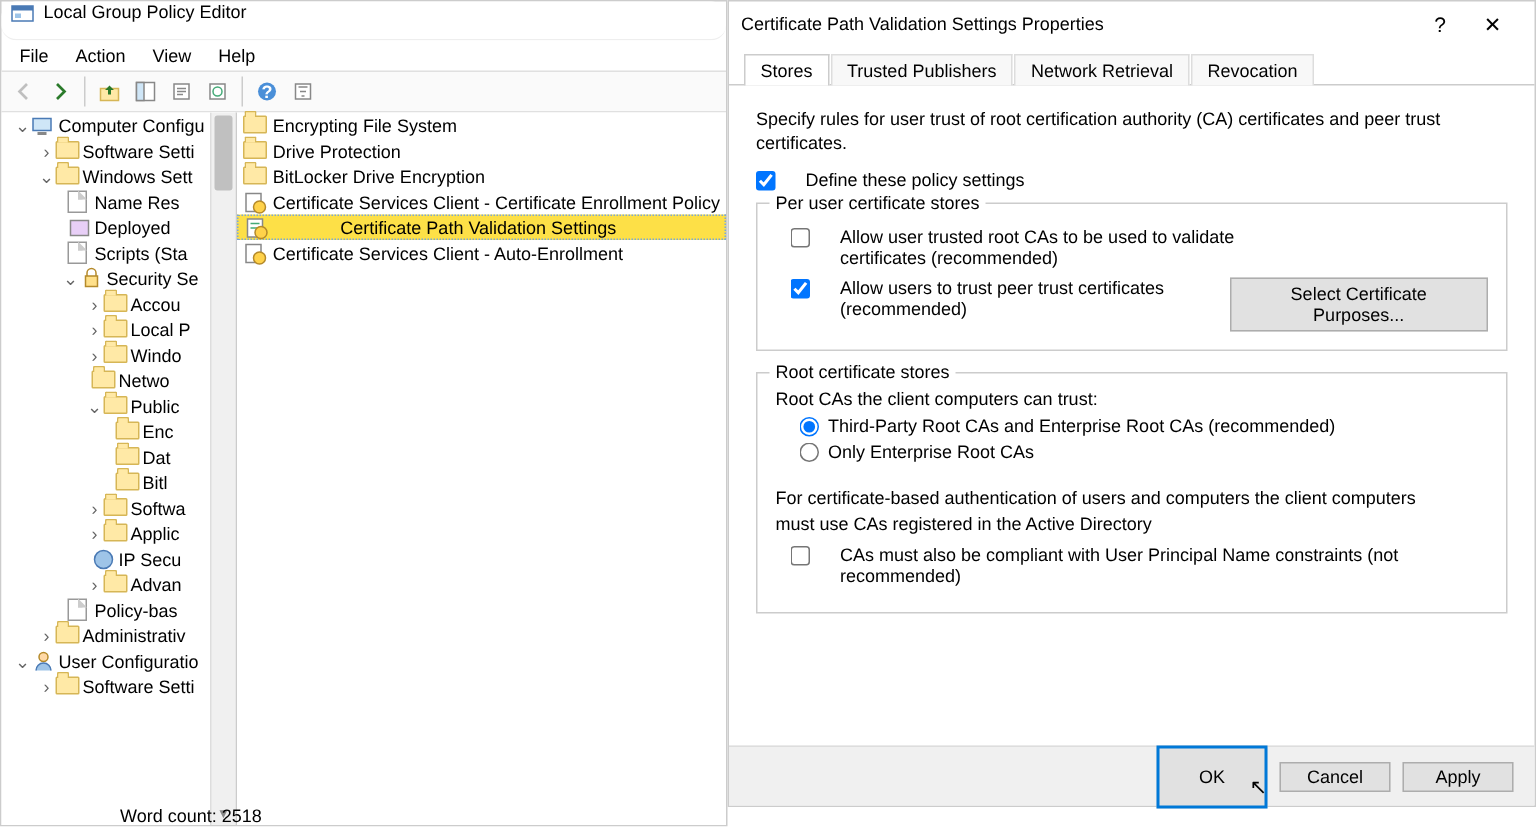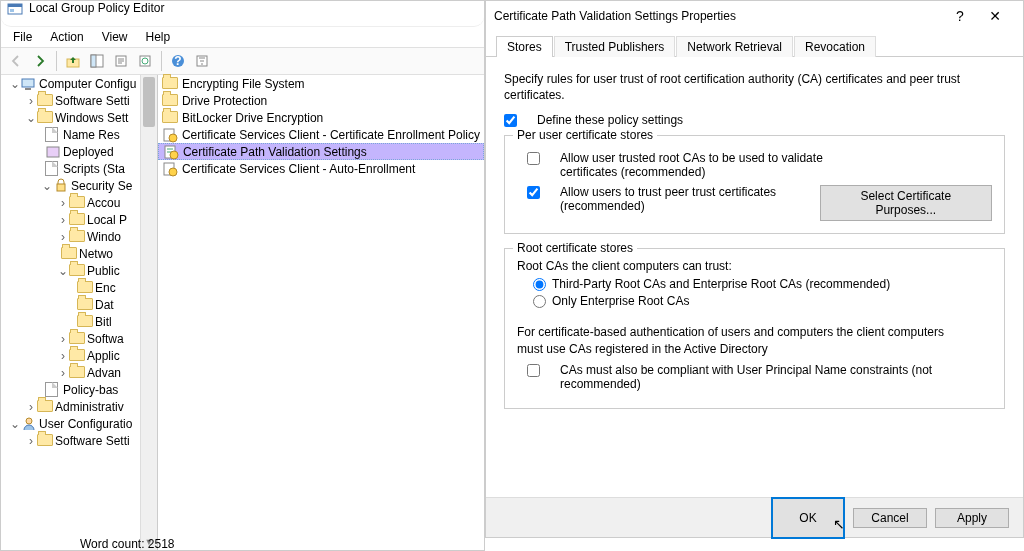--- a/index.html
+++ b/index.html
@@ -23,21 +23,21 @@
 .tree-scroll .abtn { position: absolute; left: 0; right: 0; height: 17px; display: flex; align-items: center; justify-content: center; color: #888; font-size: 9px; }
 .tree-scroll .abtn.bot { bottom: 0; }
 
 .node { display: flex; align-items: center; height: 17px; white-space: nowrap; padding-left: 4px; }
 .tw { width: 12px; text-align: center; color: #666; font-size: 12px; line-height: 1; cursor: default; }
 .nic { width: 16px; height: 16px; margin-right: 2px; flex-shrink: 0; }
 
 .list { flex: 1; background: #fff; }
 .list-header { height: 22px; border-bottom: 1px solid #e0e0e0; display: flex; align-items: center; padding: 0 6px; background: #fff; }
 .li { display: flex; align-items: center; height: 17px; padding: 0 4px; white-space: nowrap; }
-.li.sel { background: #c4b5fd; border: 1px dotted #7aa7d8; }
+.li.sel { background: #fde047; border: 1px dotted #7aa7d8; gap: 44px; }
 .lic { width: 16px; height: 16px; margin-right: 4px; flex-shrink: 0; }
 
 
 .dialog { position: absolute; left: 485px; top: 0; right: 0; height: 538px; background: #fff; border: 1px solid #ccc; }
 .dtitle { height: 30px; display: flex; align-items: center; padding: 0 8px; }
 .dtitle .spacer { flex: 1; }
 .dclose { width: 40px; height: 28px; display: flex; align-items: center; justify-content: center; font-size: 14px; }
 .dhelp { width: 30px; height: 28px; display: flex; align-items: center; justify-content: center; font-size: 14px; }
 
 .tabs { display: flex; padding: 4px 10px 0 10px; border-bottom: 1px solid #ccc; }
@@ -225,20 +225,28 @@
         </div>
       <div class="node" style="padding-left:56px">
           <span class="tw">›</span>
           <span class="nic"><span class="fold"></span></span>
           <span>Softwa</span>
         </div>
       <div class="node" style="padding-left:56px">
           <span class="tw">›</span>
           <span class="nic"><span class="fold"></span></span>
           <span>Applic</span>
+        </div>
+      <div class="node" style="padding-left:60px">
+          <span class="nic">
+            <svg width="16" height="16">
+              <circle cx="8" cy="8" r="6" fill="#9ec4e8" stroke="#4a7ab5"></circle>
+            </svg>
+          </span>
+          <span>IP Secu</span>
         </div>
       <div class="node" style="padding-left:56px">
           <span class="tw">›</span>
           <span class="nic"><span class="fold"></span></span>
           <span>Advan</span>
         </div>
       <div class="node" style="padding-left:44px">
           <span class="nic"><span class="doc-ic"></span></span>
           <span>Policy-bas</span>
         </div>

